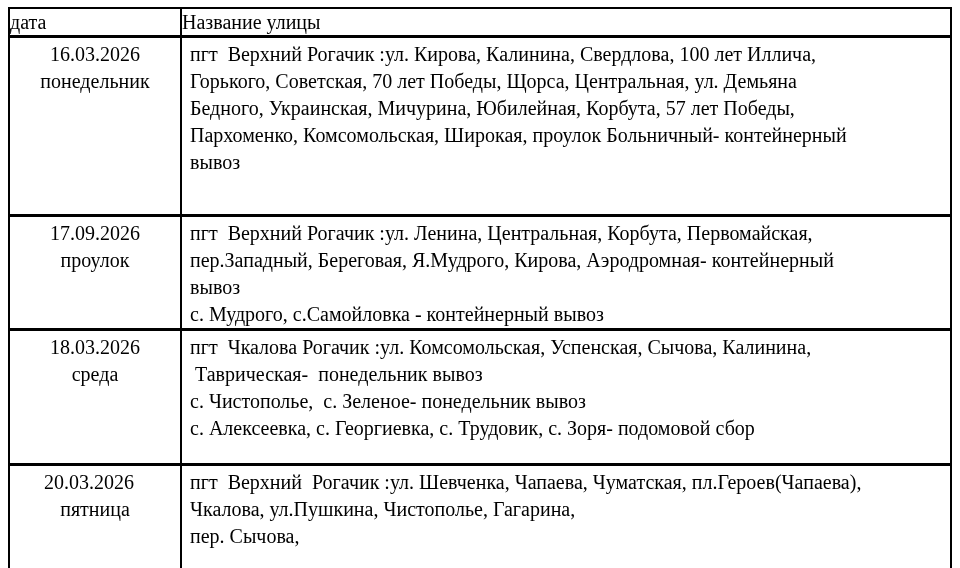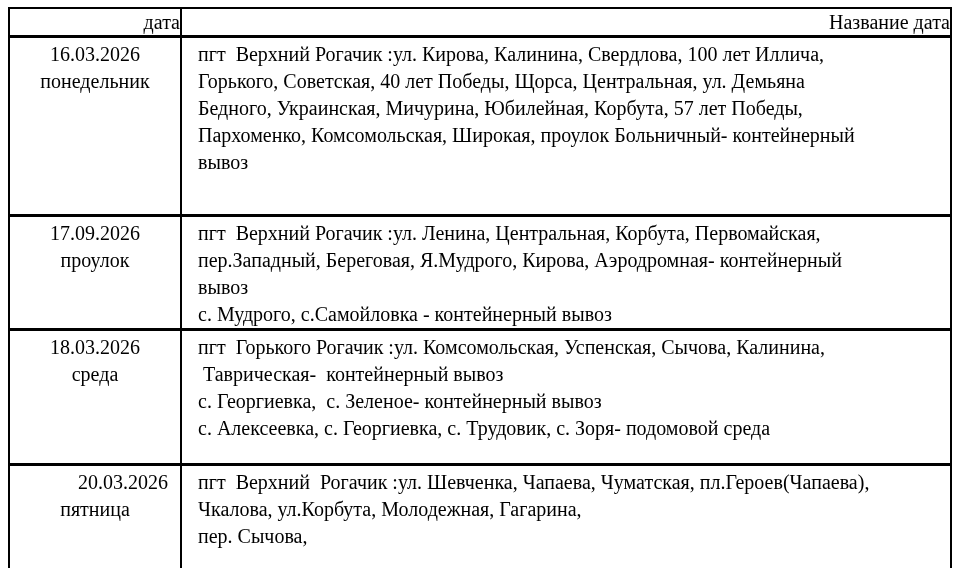--- a/index.html
+++ b/index.html
@@ -26,67 +26,67 @@
   }
   .schedule-table td, .schedule-table th {
     border: 2px solid #000000;
     padding: 0;
     vertical-align: top;
     font-weight: normal;
   }
   .schedule-table col.col-date { width: 172px; }
   tr.header-row th {
     height: 26px;
-    text-align: right;
+    text-align: left;
     vertical-align: middle;
     border-bottom-width: 3px;
     line-height: 24px;
   }
   tr.data-row td { border-top-width: 3px; }
   td.date-cell {
     text-align: center;
     padding-top: 3px;
   }
   td.street-cell {
-    padding: 3px 2px 0 16px;
+    padding: 3px 2px 0 8px;
   }
   .street-line, .date-line, .day-line {
     white-space: pre-wrap;
   }
   .date-line.align-right {
-    text-align: right;
+    text-align: center;
     padding-right: 12px;
   }
   tr.row-h1 { height: 179px; }
   tr.row-h2 { height: 106px; }
   tr.row-h3 { height: 135px; }
   tr.row-h4 { height: 112px; }
 </style>
 </head>
 <body>
 
 <table class="schedule-table">
   <colgroup>
     <col class="col-date">
     <col class="col-street">
   </colgroup>
   <tbody>
       <tr class="header-row">
     <th>дата</th>
-    <th>Название дата</th>
+    <th>Название улицы</th>
   </tr>
 
   <tr class="data-row row-h1">
     <td class="date-cell">
       <div class="date-line">16.03.2026</div>
       <div class="day-line">понедельник</div>
     </td>
     <td class="street-cell">
       <div class="street-line">пгт  Верхний Рогачик :ул. Кирова, Калинина, Свердлова, 100 лет Иллича,</div>
-      <div class="street-line">Горького, Советская, 40 лет Победы, Щорса, Центральная, ул. Демьяна</div>
+      <div class="street-line">Горького, Советская, 70 лет Победы, Щорса, Центральная, ул. Демьяна</div>
       <div class="street-line">Бедного, Украинская, Мичурина, Юбилейная, Корбута, 57 лет Победы,</div>
       <div class="street-line">Пархоменко, Комсомольская, Широкая, проулок Больничный- контейнерный</div>
       <div class="street-line">вывоз</div>
     </td>
   </tr>
 
   <tr class="data-row row-h2">
     <td class="date-cell">
       <div class="date-line">17.09.2026</div>
       <div class="day-line">проулок</div>
@@ -98,32 +98,32 @@
       <div class="street-line">с. Мудрого, с.Самойловка - контейнерный вывоз</div>
     </td>
   </tr>
 
   <tr class="data-row row-h3">
     <td class="date-cell">
       <div class="date-line">18.03.2026</div>
       <div class="day-line">среда</div>
     </td>
     <td class="street-cell">
-      <div class="street-line">пгт  Горького Рогачик :ул. Комсомольская, Успенская, Сычова, Калинина,</div>
-      <div class="street-line"> Таврическая-  контейнерный вывоз</div>
-      <div class="street-line">с. Георгиевка,  с. Зеленое- контейнерный вывоз</div>
-      <div class="street-line">с. Алексеевка, с. Георгиевка, с. Трудовик, с. Зоря- подомовой среда</div>
+      <div class="street-line">пгт  Чкалова Рогачик :ул. Комсомольская, Успенская, Сычова, Калинина,</div>
+      <div class="street-line"> Таврическая-  понедельник вывоз</div>
+      <div class="street-line">с. Чистополье,  с. Зеленое- понедельник вывоз</div>
+      <div class="street-line">с. Алексеевка, с. Георгиевка, с. Трудовик, с. Зоря- подомовой сбор</div>
     </td>
   </tr>
 
   <tr class="data-row row-h4">
     <td class="date-cell">
       <div class="date-line align-right">20.03.2026</div>
       <div class="day-line">пятница</div>
     </td>
     <td class="street-cell">
       <div class="street-line">пгт  Верхний  Рогачик :ул. Шевченка, Чапаева, Чуматская, пл.Героев(Чапаева),</div>
-      <div class="street-line">Чкалова, ул.Корбута, Молодежная, Гагарина,</div>
+      <div class="street-line">Чкалова, ул.Пушкина, Чистополье, Гагарина,</div>
       <div class="street-line">пер. Сычова,</div>
     </td>
   </tr>
 </tbody>
   </table>
 
 </body></html>

